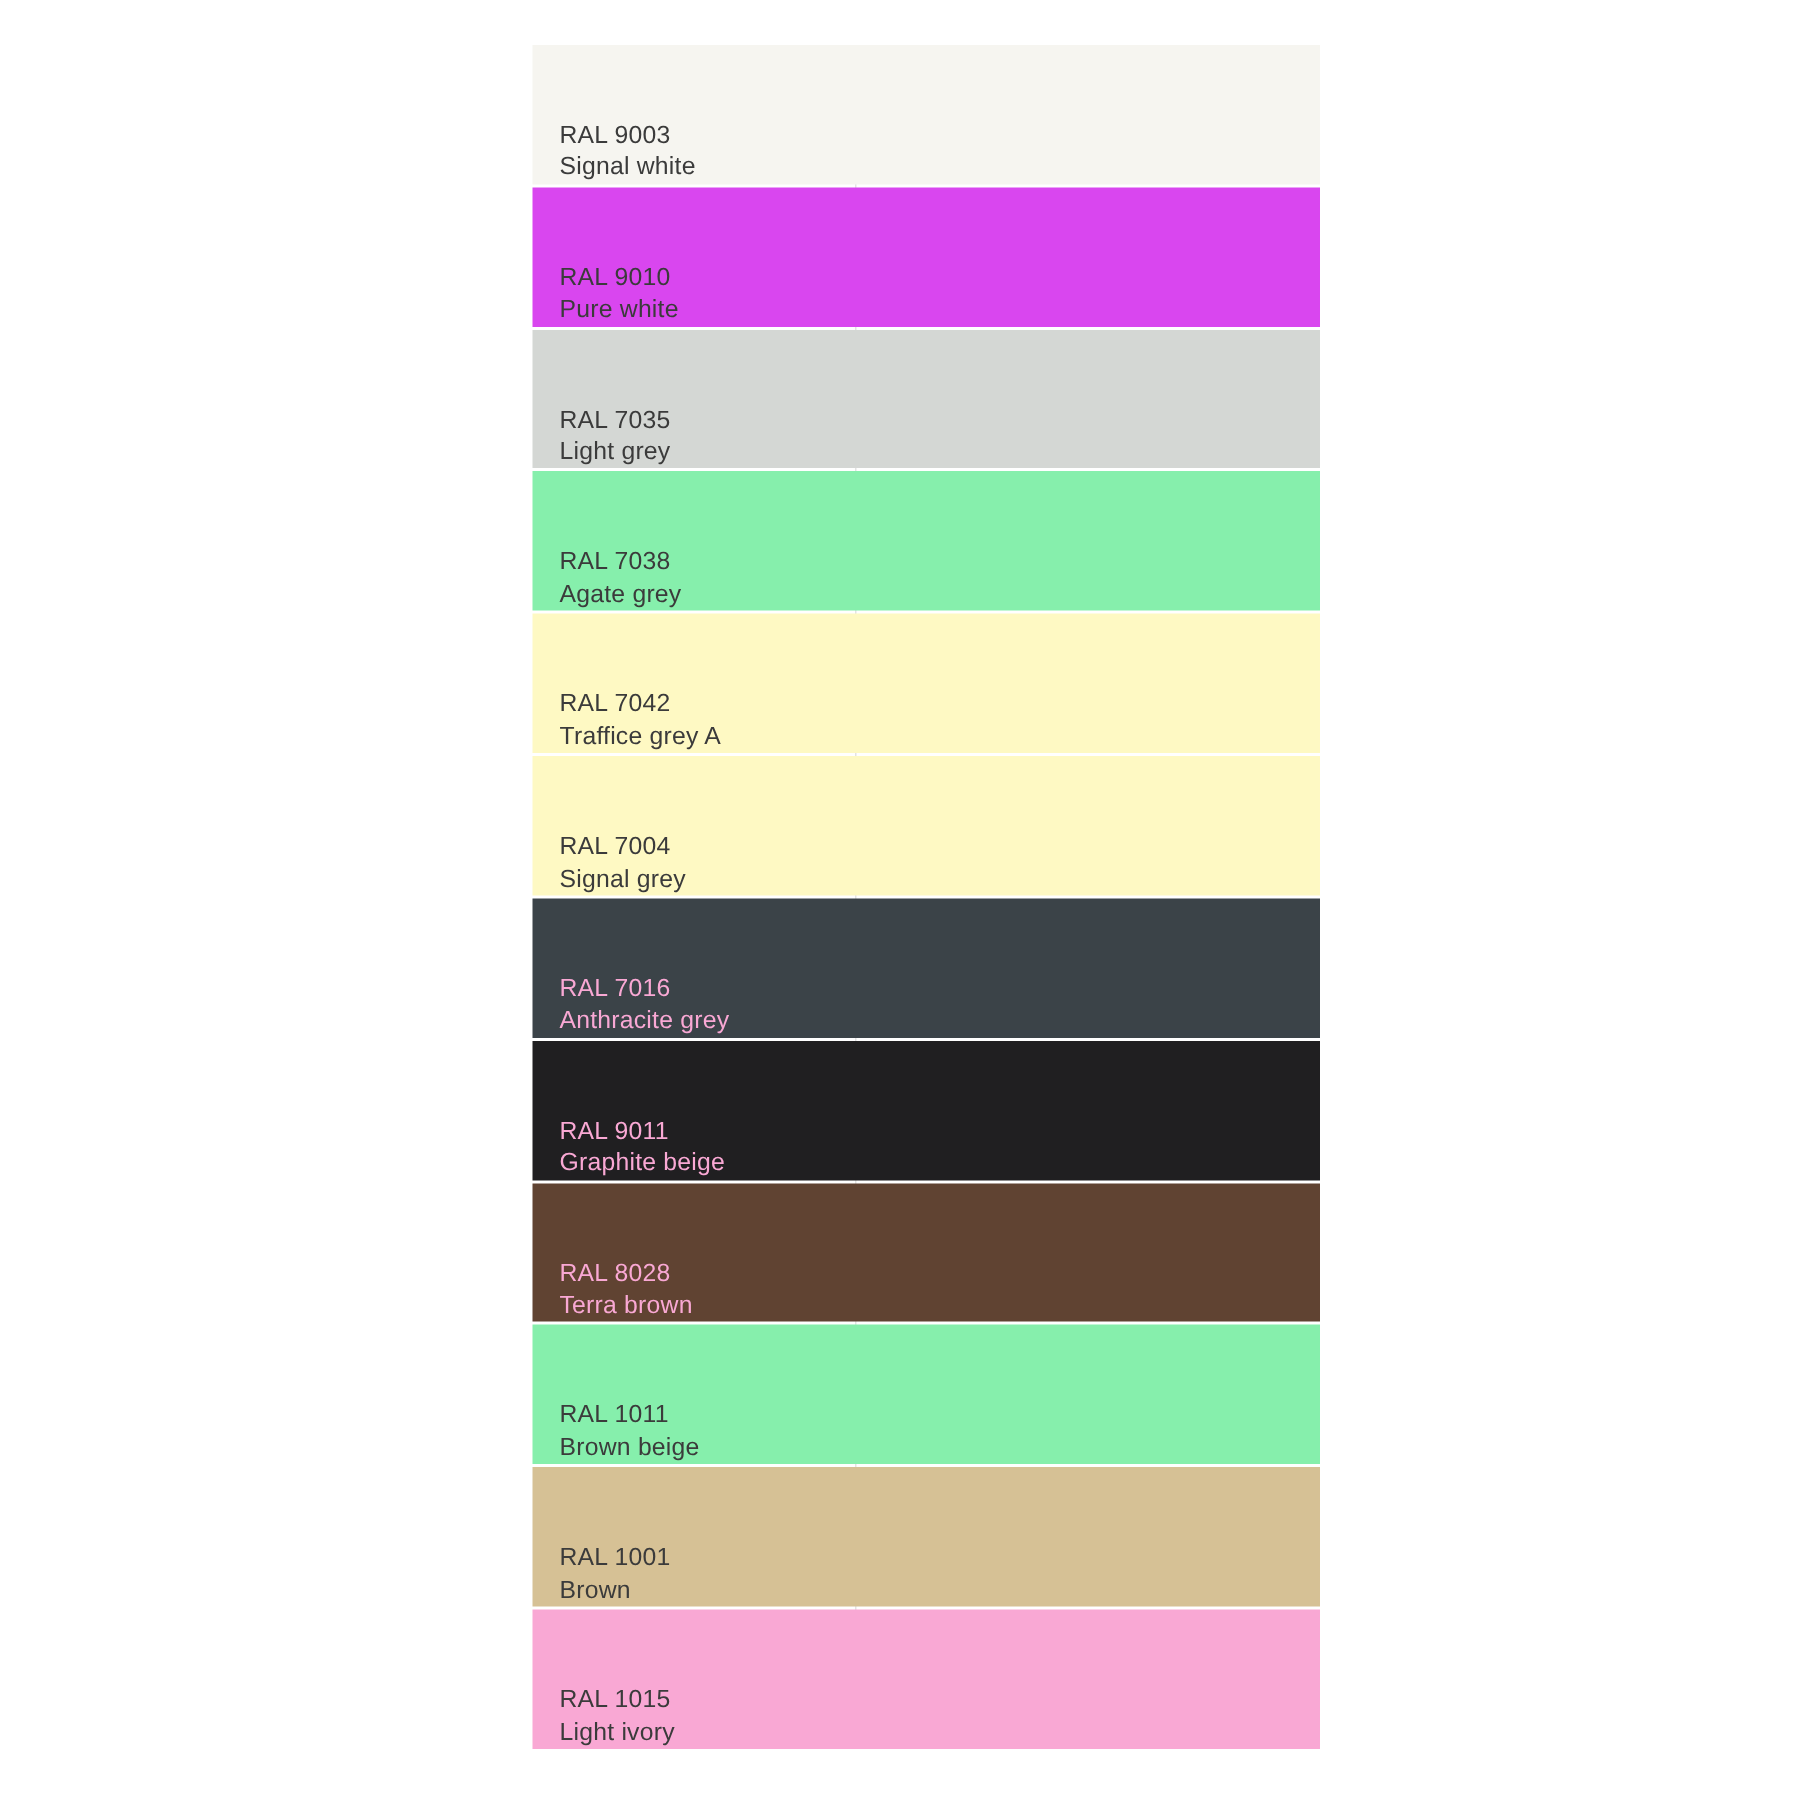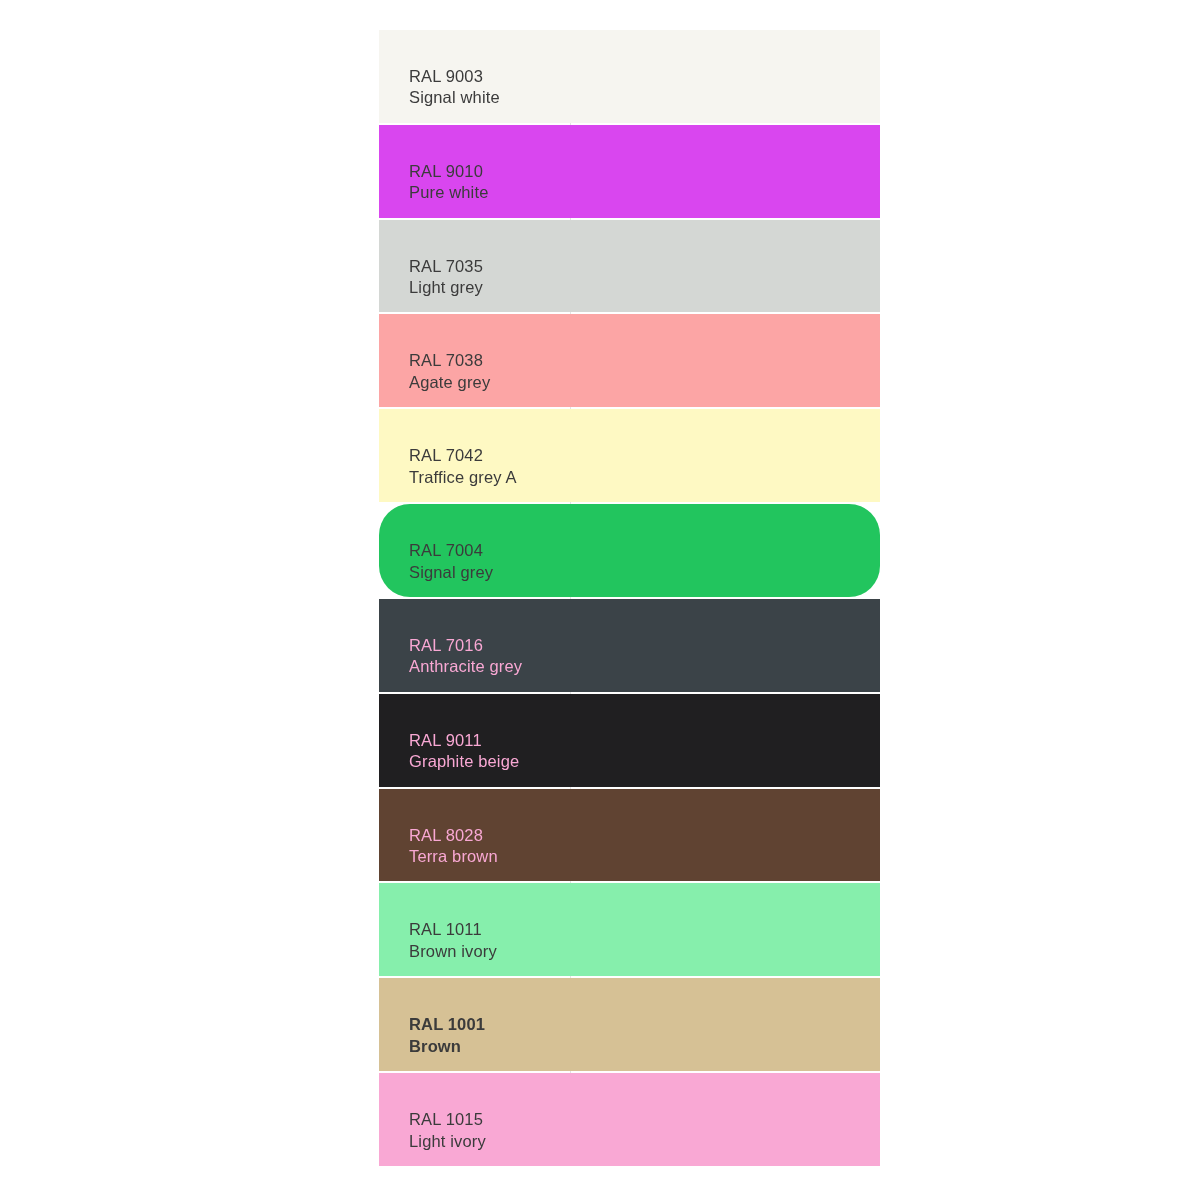--- a/index.html
+++ b/index.html
@@ -33,25 +33,24 @@
     display: flex;
     flex-direction: column;
     gap: 2px;
   }
 
   .swatch {
     position: relative;
     flex: 1 1 0;
     min-height: 0;
     box-sizing: border-box;
-    padding-left: 30px;
+    padding-left: 18px;
     display: flex;
     flex-direction: column;
-    justify-content: center;
-    margin-left: 24px;
+    justify-content: flex-end;
   }
 
   .swatch-text {
     padding-top: 22px;
     line-height: 1.30;
   }
 
   .swatch-code,
   .swatch-name {
     display: block;
@@ -106,35 +105,35 @@
       </div>
     </div>
 
     <div class="swatch light" style="background-color: rgb(212, 215, 212);">
       <div class="swatch-text">
         <span class="swatch-code">RAL 7035</span>
         <span class="swatch-name">Light grey</span>
       </div>
     </div>
 
-    <div class="swatch light" style="background-color: #fca5a5;">
+    <div class="swatch light" style="background-color: #86efac;">
       <div class="swatch-text">
         <span class="swatch-code">RAL 7038</span>
         <span class="swatch-name">Agate grey</span>
       </div>
     </div>
 
     <div class="swatch light" style="background-color: #fef9c3;">
       <div class="swatch-text">
         <span class="swatch-code">RAL 7042</span>
         <span class="swatch-name">Traffice grey A</span>
       </div>
     </div>
 
-    <div class="swatch light" style="background-color: #22c55e; border-radius: 31px;">
+    <div class="swatch light" style="background-color: #fef9c3;">
       <div class="swatch-text">
         <span class="swatch-code">RAL 7004</span>
         <span class="swatch-name">Signal grey</span>
       </div>
     </div>
 
     <div class="swatch dark" style="background-color: rgb(59, 67, 72);">
       <div class="swatch-text">
         <span class="swatch-code">RAL 7016</span>
         <span class="swatch-name">Anthracite grey</span>
@@ -151,25 +150,25 @@
     <div class="swatch dark" style="background-color: rgb(96, 67, 50);">
       <div class="swatch-text">
         <span class="swatch-code">RAL 8028</span>
         <span class="swatch-name">Terra brown</span>
       </div>
     </div>
 
     <div class="swatch light" style="background-color: #86efac;">
       <div class="swatch-text">
         <span class="swatch-code">RAL 1011</span>
-        <span class="swatch-name">Brown ivory</span>
+        <span class="swatch-name">Brown beige</span>
       </div>
     </div>
 
-    <div class="swatch light" style="background-color: rgb(214, 193, 149); font-weight: bold;">
+    <div class="swatch light" style="background-color: rgb(214, 193, 149);">
       <div class="swatch-text">
         <span class="swatch-code">RAL 1001</span>
         <span class="swatch-name">Brown</span>
       </div>
     </div>
 
     <div class="swatch light" style="background-color: #f9a8d4;">
       <div class="swatch-text">
         <span class="swatch-code">RAL 1015</span>
         <span class="swatch-name">Light ivory</span>

